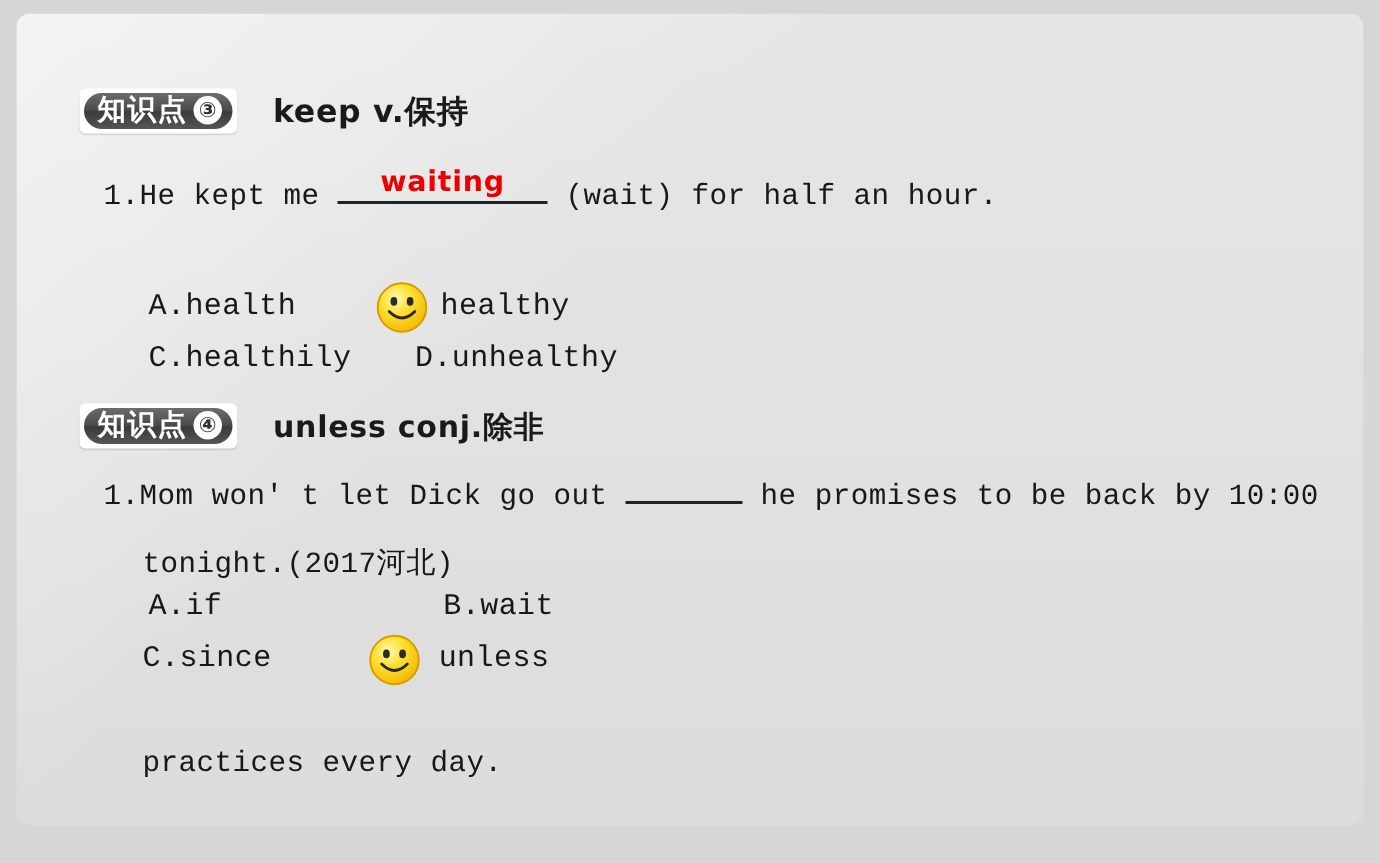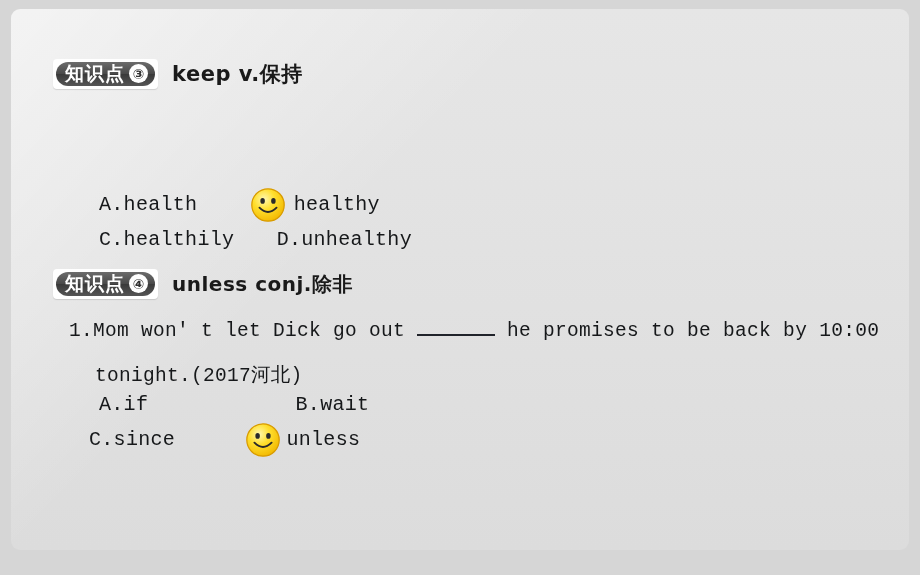--- a/index.html
+++ b/index.html
@@ -79,21 +79,21 @@
     font-family: "DejaVu Sans", sans-serif;
     font-weight: bold;
     font-size: 14px;
     line-height: 1;
   }
   .kp-title {
     font-family: "DejaVu Sans", sans-serif;
     font-weight: bold;
     font-size: 21px;
     color: #1a1a1a;
-    margin-left: 14px;
+    margin-left: 24px;
     letter-spacing: 0.5px;
   }
 
   
   .qline {
     position: absolute;
     font-family: "Liberation Mono", "DejaVu Sans Mono", monospace;
     font-size: 19.5px;
     color: #16181a;
     white-space: nowrap;
@@ -162,20 +162,23 @@
     <div class="kp-heading" style="left:42px; top:50px;">
       <span class="kp-badge">
         <span class="kp-badge-inner">
           <span class="kp-badge-text">知识点</span>
           <span class="kp-num">③</span>
         </span>
       </span>
       <span class="kp-title">keep v.保持</span>
     </div>
 
+    <div class="qline" style="left:58px; top:113px;">
+      <span>1.</span><span>He kept me </span><span class="blank w-long"><span class="answer">waiting</span></span><span> (wait) for half an hour.</span>
+    </div>
 
 
     <div class="optrow" style="left:88px; top:186px;">
       <span class="opt">A.health</span>
       <span style="display:inline-block;width:84px;"></span><span class="opt">healthy</span>
     </div>
     <span class="smiley" style="left:239px; top:178px;">
       <svg viewBox="0 0 40 40" width="36" height="36">
         <defs>
           <radialGradient id="smg1" cx="38%" cy="32%" r="72%">
@@ -211,35 +214,38 @@
     </div>
     <div class="qline" style="left:84px; top:358px;">
       <span>tonight.(2017河北)</span>
     </div>
 
     <div class="optrow" style="left:88px; top:386px;">
       <span class="opt">A.if</span>
       <span style="display:inline-block;width:135px;"></span><span class="opt">B.wait</span>
     </div>
 
-    <div class="optrow" style="left:78px; top:421px;">
+    <div class="optrow" style="left:84px; top:421px;">
       <span class="opt">C.since</span>
       <span style="display:inline-block;width:99px;"></span><span class="opt">unless</span>
     </div>
     <span class="smiley" style="left:234px; top:413px;">
       <svg viewBox="0 0 40 40" width="36" height="36">
         <defs>
           <radialGradient id="smg2" cx="38%" cy="32%" r="72%">
             <stop offset="0%" stop-color="#fff8b0"></stop>
             <stop offset="45%" stop-color="#ffdf2e"></stop>
             <stop offset="100%" stop-color="#f2b800"></stop>
           </radialGradient>
         </defs>
         <circle cx="20" cy="20" r="18" fill="url(#smg2)" stroke="#d89b00" stroke-width="1.4"></circle>
         <ellipse cx="14" cy="15.5" rx="2.5" ry="3.2" fill="#2a2a2a"></ellipse>
         <ellipse cx="26" cy="15.5" rx="2.5" ry="3.2" fill="#2a2a2a"></ellipse>
         <path d="M10.5 23 Q20 32.5 29.5 23" stroke="#2a2a2a" stroke-width="2.1" fill="none" stroke-linecap="round"></path>
       </svg>
     </span>
 
+    <div class="qline" style="left:84px; top:491px;">
+      <span>practices every day.</span>
+    </div>
 
   </div>
 </div>
 
 </body></html>

